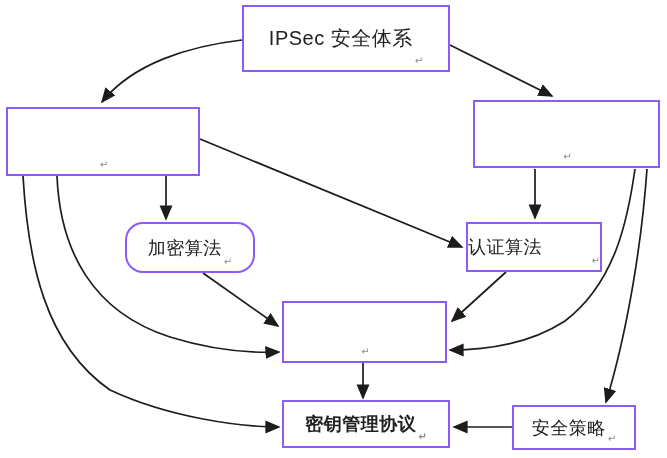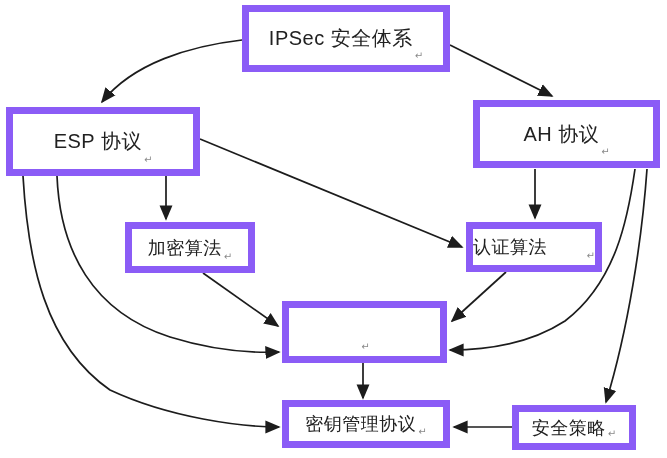--- a/index.html
+++ b/index.html
@@ -17,21 +17,21 @@
   }
   .edges {
     position: absolute;
     left: 0; top: 0;
     z-index: 1;
   }
   .node {
     position: absolute;
     box-sizing: border-box;
     background: #ffffff;
-    border: 7px solid #8b5cf6;
+    border: 2px solid #8b5cf6;
     display: flex;
     align-items: center;
     justify-content: center;
     z-index: 2;
     color: #212121;
     white-space: nowrap;
   }
   .node .lbl {
     letter-spacing: 0.5px;
   }
@@ -72,44 +72,42 @@
       <path marker-end="url(#arrow)" d="M512,427 L454,427"></path>
     </g>
   </svg>
 
   <div class="node fs-lg" style="left:242px; top:5px; width:208px; height:67px;">
     <span class="lbl">IPSec 安全体系</span>
       <span class="pmark">↵</span>
   </div>
 
   <div class="node fs-lg" style="left:6px; top:107px; width:194px; height:69px;">
-    <span class="lbl">ESP 协议</span>
       <span class="pmark">↵</span>
   </div>
 
   <div class="node fs-lg" style="left:473px; top:100px; width:187px; height:68px;">
-    <span class="lbl">AH 协议</span>
       <span class="pmark">↵</span>
   </div>
 
-  <div class="node fs-md" style="left:125px; top:222px; width:130px; height:51px;">
+  <div class="node fs-md" style="left:125px; top:222px; width:130px; height:51px;border-radius:18px;">
     <span class="lbl">加密算法</span>
       <span class="pmark">↵</span>
   </div>
 
   <div class="node fs-md" style="left:466px; top:222px; width:136px; height:50px;justify-content:space-between;">
     <span class="lbl">认证算法</span>
       <span class="pmark">↵</span>
   </div>
 
   <div class="node fs-md" style="left:282px; top:301px; width:165px; height:62px;">
       <span class="pmark">↵</span>
   </div>
 
-  <div class="node fs-md" style="left:282px; top:400px; width:168px; height:48px;">
+  <div class="node fs-md" style="left:282px; top:400px; width:168px; height:48px;font-weight:bold;">
     <span class="lbl">密钥管理协议</span>
       <span class="pmark">↵</span>
   </div>
 
   <div class="node fs-md" style="left:512px; top:405px; width:124px; height:45px;text-align:center;">
     <span class="lbl">安全策略</span>
       <span class="pmark">↵</span>
   </div>
 
 </div>

